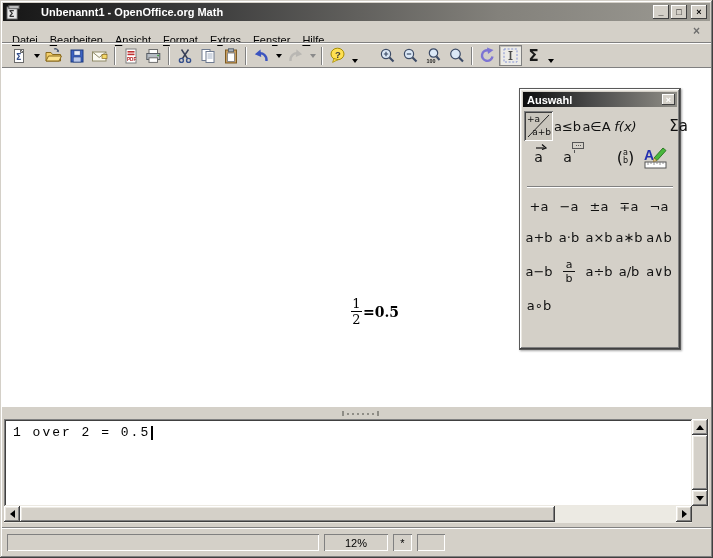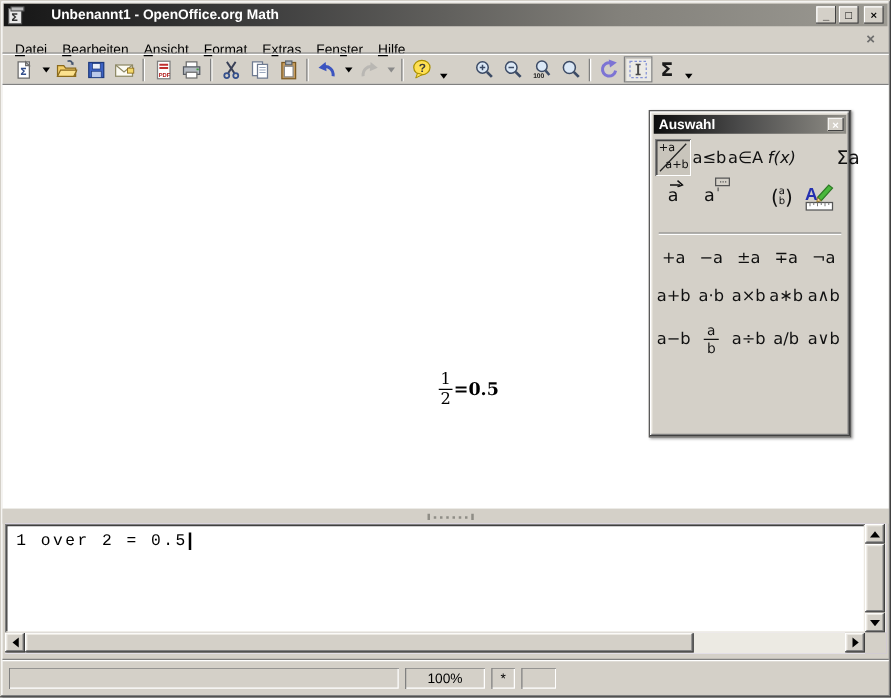--- a/index.html
+++ b/index.html
@@ -52,21 +52,21 @@
   .frac .bar{width:11px;border-top:1px solid #000;margin:1px 0;}
   .formula .rhs{font-size:14px;margin-left:1px;font-weight:bold;}
 
   
   .splitter{position:absolute;left:2px;right:2px;top:407px;height:12px;background:#d4d0c8;}
   .grip{position:absolute;left:340px;top:4px;display:flex;align-items:center;gap:3px;}
   .grip i{display:block;width:2px;height:2px;background:#8f8d86;}
   .grip i.end{height:5px;width:2px;}
 
   
-  .cmd{position:absolute;left:4px;top:419px;width:705px;height:104px;background:#c4b5fd;}
+  .cmd{position:absolute;left:4px;top:419px;width:705px;height:104px;background:#404040;}
   .cmd-text{position:absolute;left:0;top:0;right:17px;bottom:17px;background:#fff;
     box-shadow:inset 1px 1px 0 #808080, inset -1px -1px 0 #ece9e2, inset 2px 2px 0 #404040, inset -2px -2px 0 #fff;
     font-family:"Liberation Mono","DejaVu Sans Mono",monospace;font-size:13px;letter-spacing:2px;
     padding:6px 0 0 9px;color:#000;white-space:pre;}
   .caret{display:inline-block;width:2px;height:14px;background:#000;vertical-align:text-bottom;margin-left:1px;}
 
   .vsb{position:absolute;right:0;top:0;width:17px;bottom:17px;background:#eceae3;}
   .hsb{position:absolute;left:0;bottom:0;height:17px;right:17px;background:#eceae3;}
   .sb-corner{position:absolute;right:0;bottom:0;width:17px;height:17px;background:#d4d0c8;}
   .sb-btn{position:absolute;width:16px;height:16px;background:#d4d0c8;display:flex;align-items:center;justify-content:center;
@@ -361,21 +361,21 @@
           <div class="tri-r"></div>
         </div>
     </div>
     <div class="sb-corner"></div>
   </div>
 
   <div class="hline status-sep"></div>
 
   <div class="statusbar">
     <div class="status-panel" style="left:4px;width:312px;"></div>
-    <div class="status-panel" style="left:321px;width:64px;">100%</div>
+    <div class="status-panel" style="left:321px;width:64px;">12%</div>
     <div class="status-panel" style="left:390px;width:19px;">*</div>
     <div class="status-panel" style="left:414px;width:28px;"></div>
   </div>
 
   <div class="palette">
     <div class="palette-title">
       <span>Auswahl</span>
       <div class="palette-close">
           <span>×</span>
         </div>
@@ -466,16 +466,19 @@
             <div class="sym-frac">
               <span>a</span>
               <span class="bar"></span>
               <span>b</span>
             </div>
           </div>
           <div class="sym-cell">a÷b</div>
           <div class="sym-cell">a/b</div>
           <div class="sym-cell">a∨b</div>
         </div>
+        <div class="sym-row">
+          <div class="sym-cell">a∘b</div>
+        </div>
       </div>
   </div>
 
 </div>
 
 </body></html>

